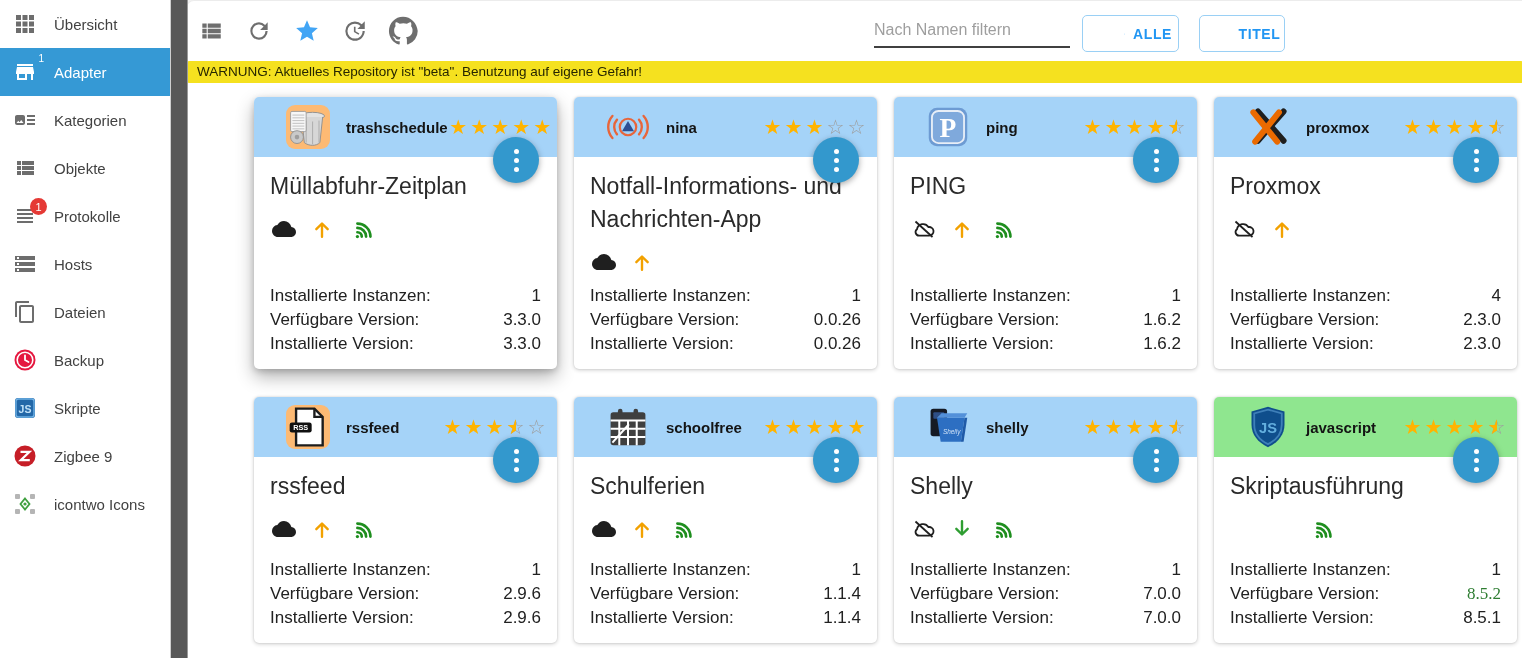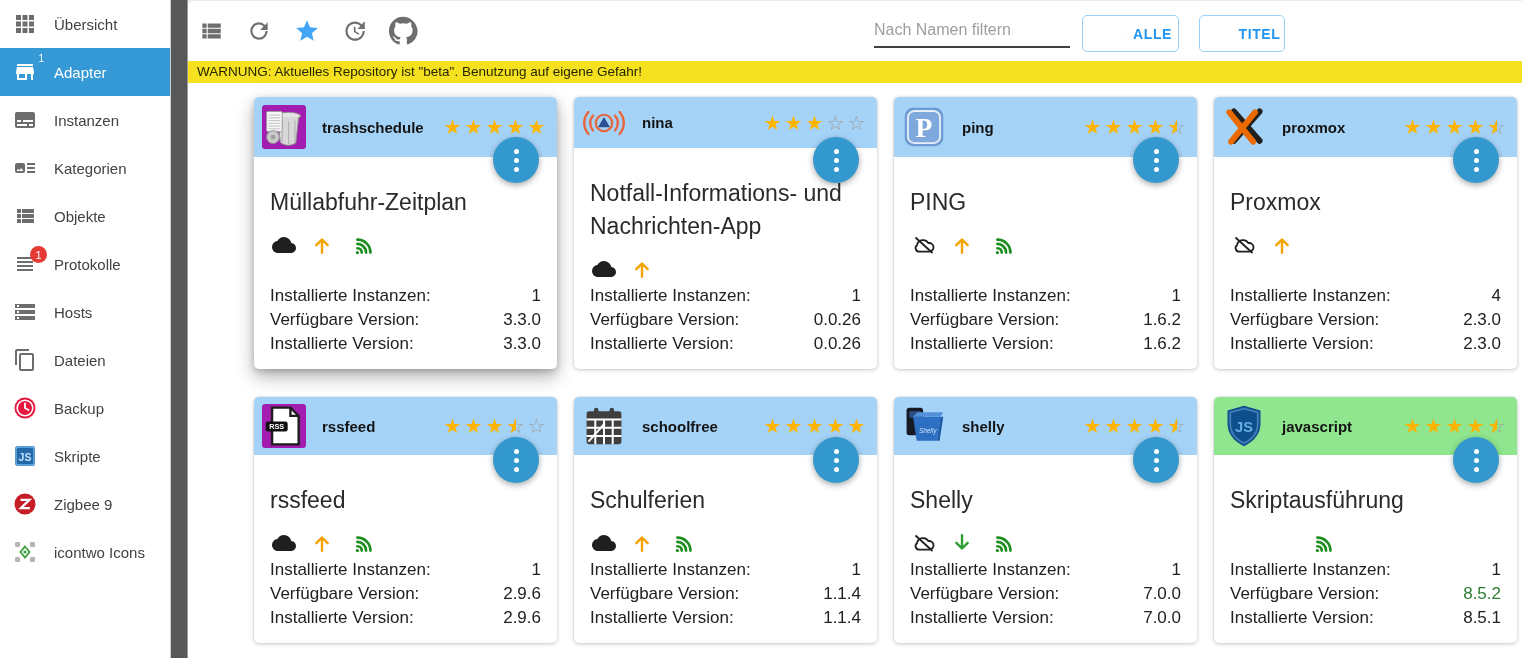--- a/index.html
+++ b/index.html
@@ -31,48 +31,48 @@
   .btn-outline svg{width:24px;height:24px;}
 
   .warning{height:22px;line-height:22px;background:#f5e11f;color:#262600;font-size:13.5px;padding-left:10px;border-radius:2px;}
 
   
   .cards{margin:14px 0 0 67px;display:grid;grid-template-columns:repeat(4,303px);column-gap:17px;row-gap:28px;}
   .card{position:relative;background:#fff;border-radius:5px;box-shadow:0 1px 4px rgba(0,0,0,.20),0 0 2px rgba(0,0,0,.12);display:flex;flex-direction:column;cursor:pointer;}
   .card.tall{height:272px;}
   .card.short{height:246px;}
   .card.elevated{box-shadow:0 8px 18px rgba(0,0,0,.30),0 2px 6px rgba(0,0,0,.18);}
-  .card-header{height:60px;border-radius:5px 5px 0 0;display:flex;align-items:center;background:#a5d3f8;}
+  .card-header{height:60px;border-radius:5px 5px 0 0;display:flex;align-items:center;background:#a5d3f8;padding-left:24px;}
   .card-header.green{background:#8fe68f;}
   .logo{width:44px;height:44px;margin-left:8px;flex:0 0 44px;display:flex;align-items:center;justify-content:center;}
   .logo svg{width:44px;height:44px;display:block;}
-  .logo.whitebox{background:#a21caf;border-radius:3px;text-decoration:underline;}
+  .logo.whitebox{background:#fdba74;border-radius:9px;text-decoration:underline;}
   .adapter-name{margin-left:16px;font-size:15px;font-weight:bold;color:#141414;}
   .stars{margin-left:auto;margin-right:10px;display:flex;line-height:1;}
   .star{position:relative;display:inline-block;width:21px;height:22px;font-size:20px;line-height:22px;text-align:center;}
   .star.full{color:#ffb400;}
   .star.empty{color:#9e9e9e;}
   .star.half .base{color:#9e9e9e;}
   .star .fill{position:absolute;left:0;top:0;width:52%;height:100%;overflow:hidden;}
   .star .fill .g{display:inline-block;width:21px;color:#ffb400;}
   .fab{position:absolute;top:40px;right:18px;width:46px;height:46px;border-radius:50%;border:none;background:#3398cd;box-shadow:0 2px 6px rgba(0,0,0,.35);display:flex;flex-direction:column;align-items:center;justify-content:center;gap:4px;cursor:pointer;z-index:3;}
   .fab i{width:5px;height:5px;border-radius:50%;background:#fff;}
-  .card-body{flex:1;display:flex;flex-direction:column;margin-top:16px;}
+  .card-body{flex:1;display:flex;flex-direction:column;}
   .card-title{margin:13px 16px 0 16px;font-size:23px;line-height:33px;color:#2a2a2a;}
   .flags{margin:11px 16px 0 16px;height:30px;display:flex;align-items:center;}
   .flag{display:flex;align-items:center;justify-content:center;}
   .flag svg{display:block;}
   .flag.f-cloud{width:28px;margin-right:12px;}
   .flag.f-arrow{width:24px;margin-right:18px;}
   .flag.f-sensor{width:26px;}
   .flag.hidden{visibility:hidden;}
   .spacer{flex:1;}
   .info{margin:0 16px 13px 16px;}
   .info-row{display:flex;justify-content:space-between;font-size:17px;line-height:24px;color:#212121;}
-  .info-row .val.green{color:#2e7d32;}
+  .info-row .val.green{color:#2e7d32;font-family:Liberation Serif, serif;}
 </style>
 </head>
 <body>
 
 <nav class="sidebar" id="sidebar">
     <div class="side-item">
       <span class="ic">
         <svg viewBox="0 0 24 24">
           <path fill="#6d6d6d" d="M3 3h5v5H3zM9.5 3h5v5h-5zM16 3h5v5h-5zM3 9.5h5v5H3zM9.5 9.5h5v5h-5zM16 9.5h5v5h-5zM3 16h5v5H3zM9.5 16h5v5h-5zM16 16h5v5h-5z"></path>
         </svg>
@@ -80,28 +80,20 @@
       <span>Übersicht</span>
     </div>
     <div class="side-item selected">
       <span class="ic">
         <svg viewBox="0 0 24 24">
           <path fill="#6d6d6d" d="M20 4H4v2h16V4zm1 10v-2l-1-5H4l-1 5v2h1v6h10v-6h4v6h2v-6h1zm-9 4H6v-4h6v4z"></path>
         </svg>
         <span class="sup-badge">1</span>
       </span>
       <span>Adapter</span>
-    </div>
-    <div class="side-item">
-      <span class="ic">
-        <svg viewBox="0 0 24 24">
-          <path fill="#6d6d6d" d="M20 4H4c-1.1 0-2 .9-2 2v12c0 1.1.9 2 2 2h16c1.1 0 2-.9 2-2V6c0-1.1-.9-2-2-2zM4 12h4v2H4v-2zm10 6H4v-2h10v2zm6 0h-4v-2h4v2zm0-4H10v-2h10v2z"></path>
-        </svg>
-      </span>
-      <span>Instanzen</span>
     </div>
     <div class="side-item">
       <span class="ic">
         <svg viewBox="0 0 24 24">
           <path fill="#6d6d6d" d="M22 13h-8v-2h8v2zm0-6h-8v2h8V7zm-8 10h8v-2h-8v2zm-2-8v6c0 1.1-.9 2-2 2H4c-1.1 0-2-.9-2-2V9c0-1.1.9-2 2-2h6c1.1 0 2 .9 2 2zm-1.5 6l-2.25-3-1.75 2.26-1.25-1.51L3.5 15h7z"></path>
         </svg>
       </span>
       <span>Kategorien</span>
     </div>
     <div class="side-item">

